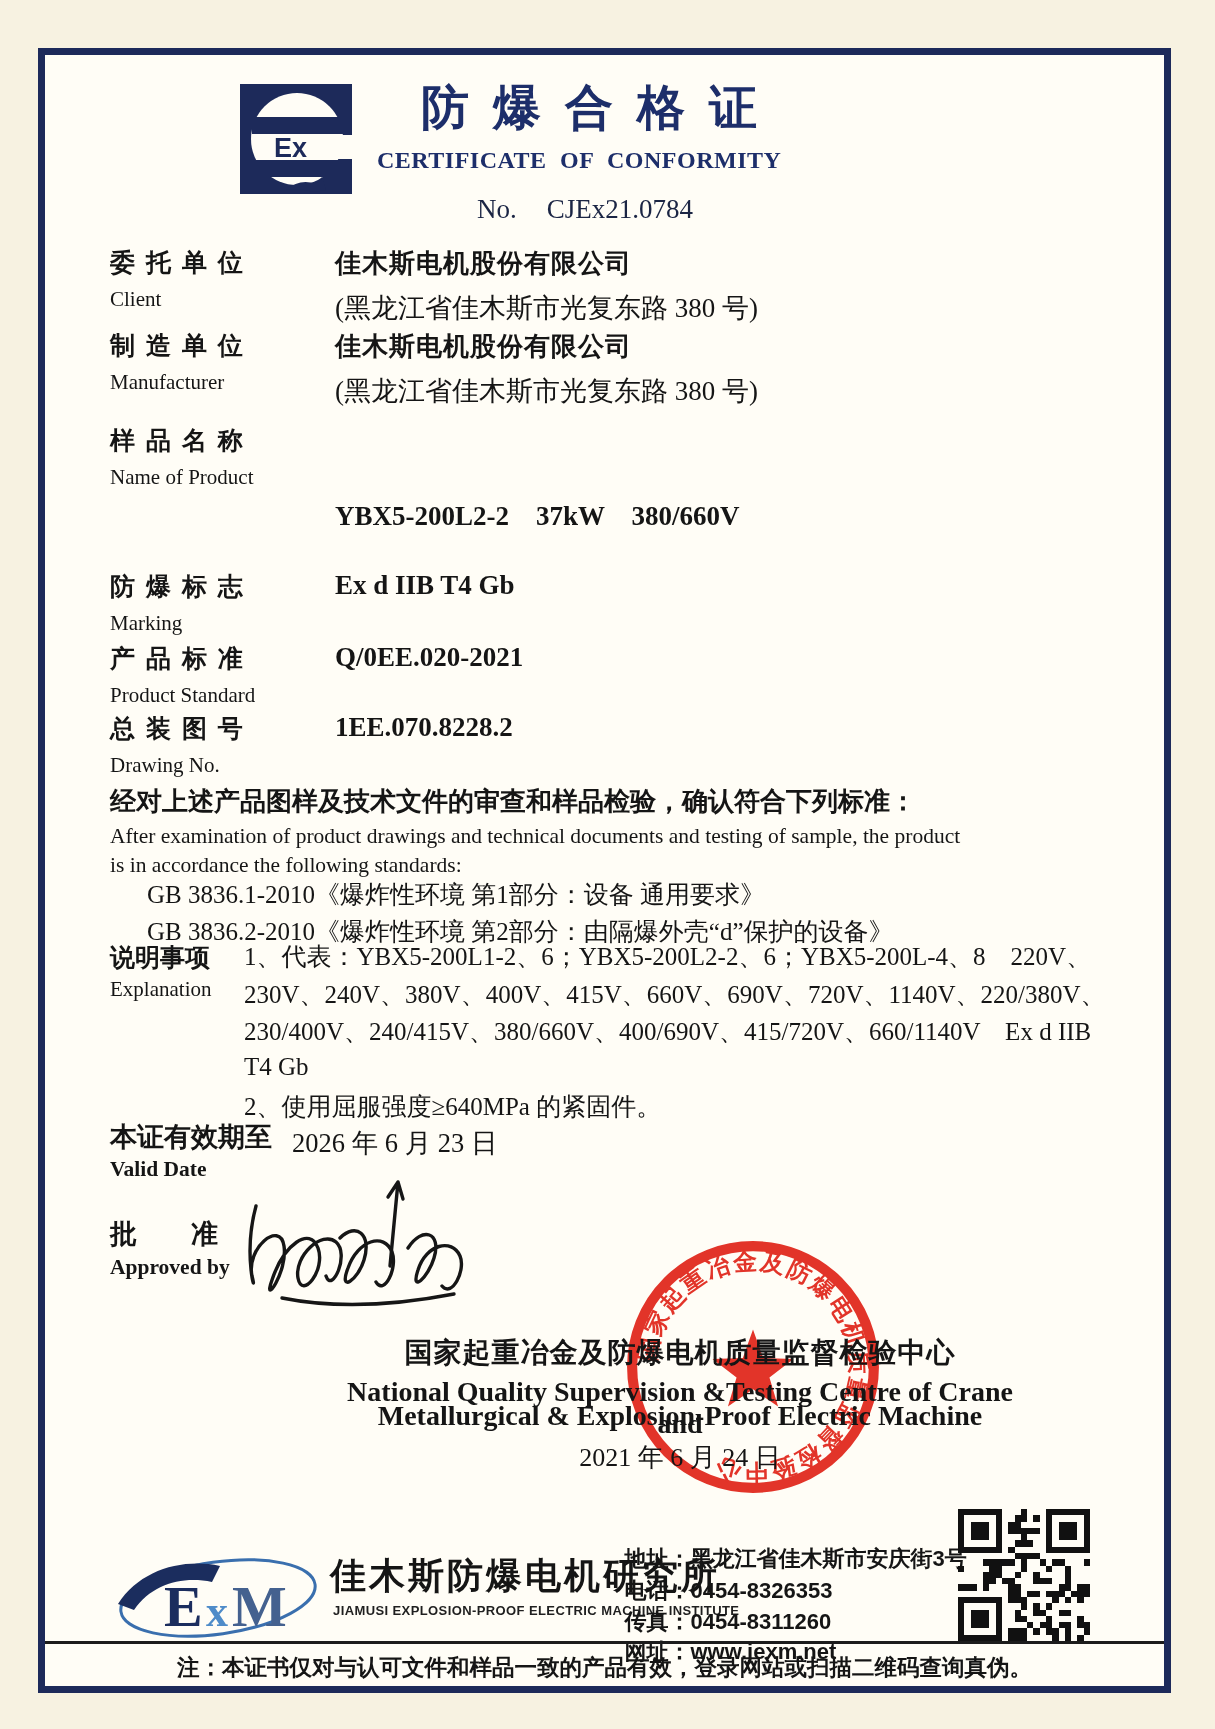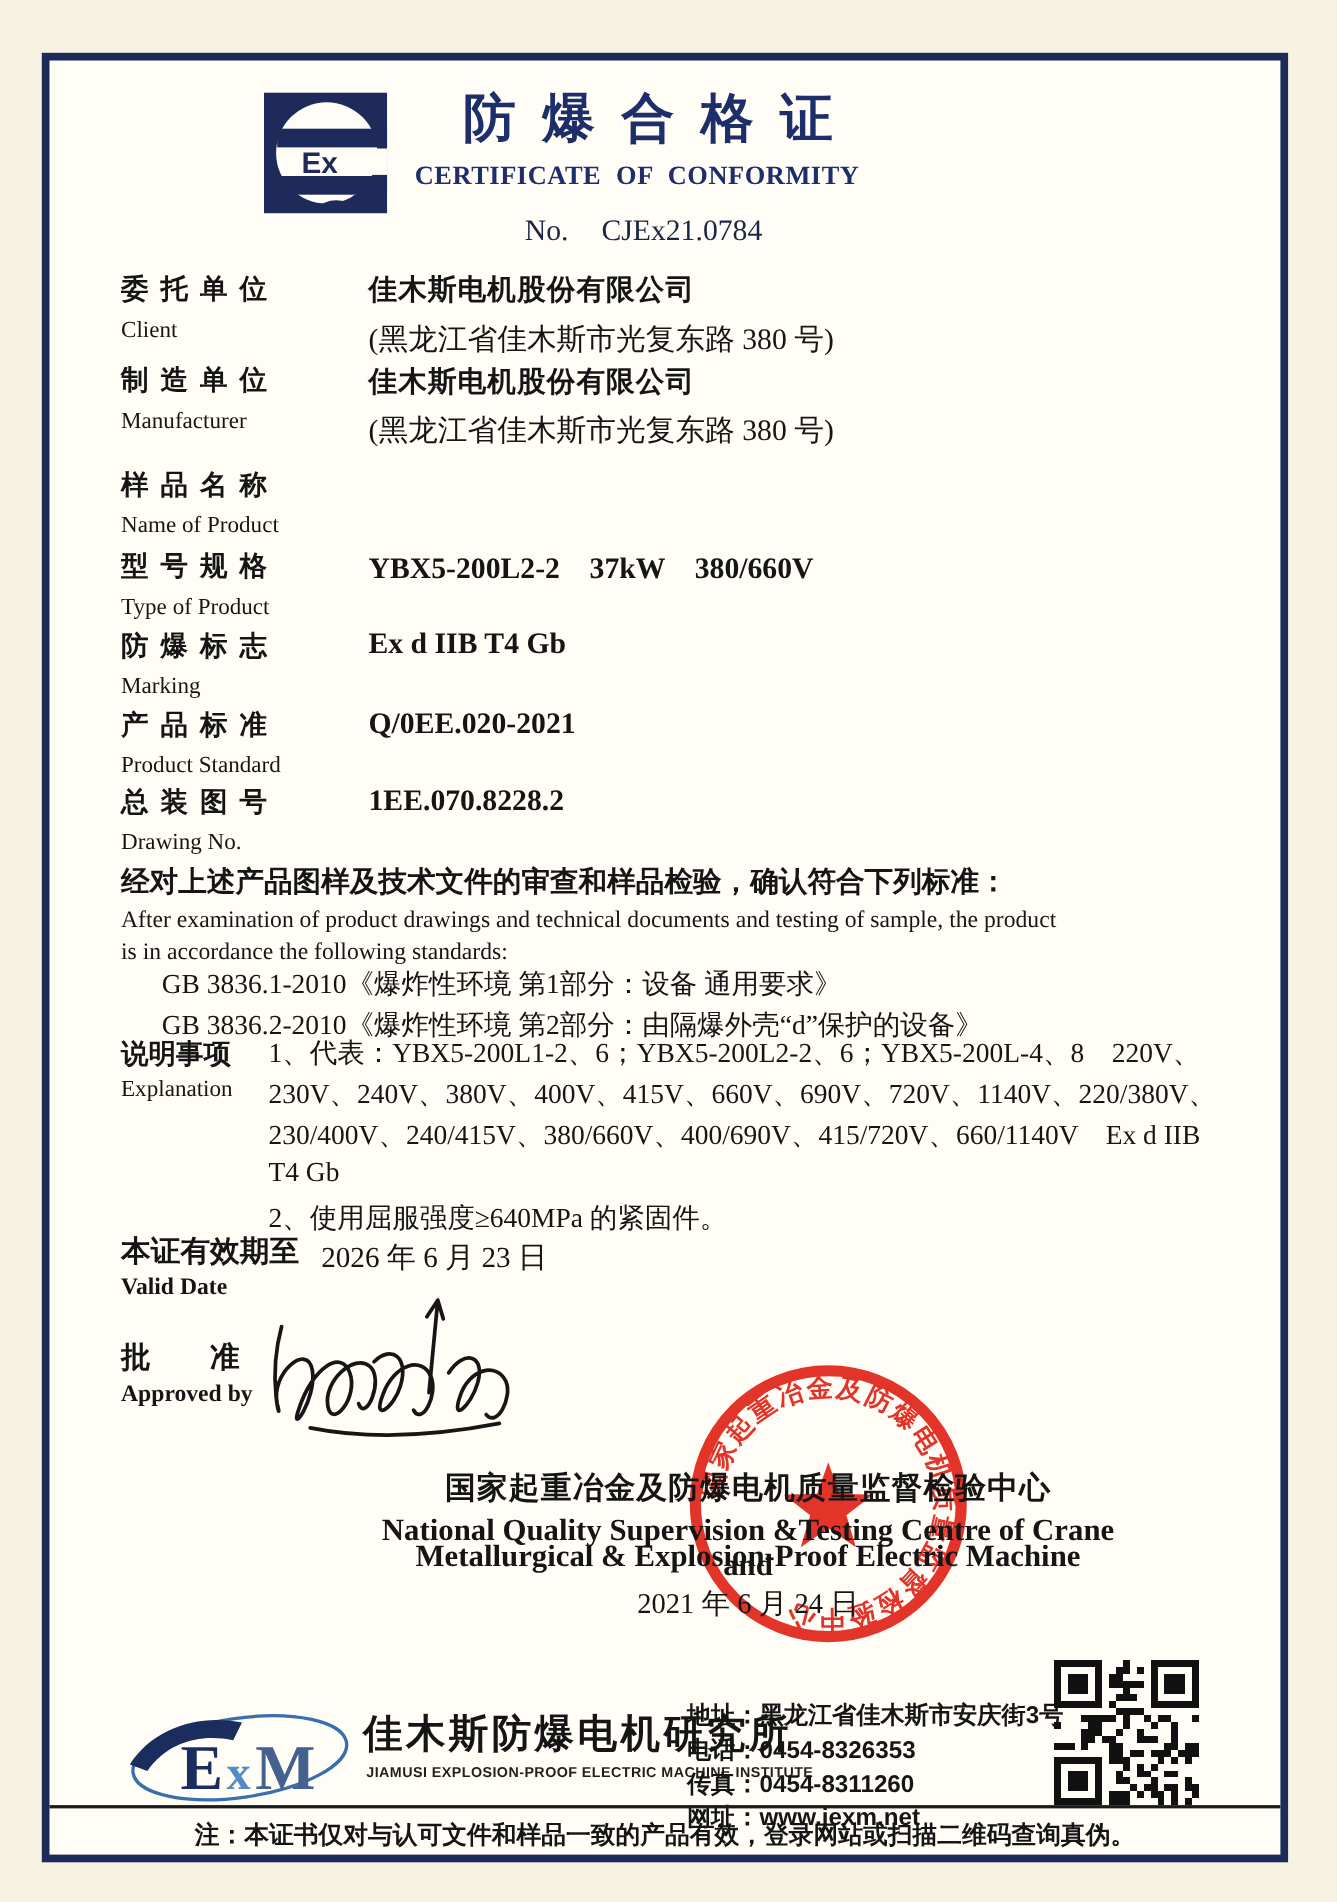--- a/index.html
+++ b/index.html
@@ -101,24 +101,20 @@
   <div class="fval" style="top:329px">
     <div class="fval-cn">佳木斯电机股份有限公司</div>
     <div class="fval-sub">(黑龙江省佳木斯市光复东路 380 号)</div>
   </div>
 
   <div class="fld" style="top:424px">
     <div class="fld-cn">样 品 名 称</div>
     <div class="fld-en">Name of Product</div>
   </div>
 
-  <div class="fld" style="top:498px">
-    <div class="fld-cn">型 号 规 格</div>
-    <div class="fld-en">Type of Product</div>
-  </div>
   <div class="fval" style="top:498px">
     <div class="fval-lat">YBX5-200L2-2　37kW　380/660V</div>
   </div>
 
   <div class="fld" style="top:570px">
     <div class="fld-cn">防 爆 标 志</div>
     <div class="fld-en">Marking</div>
   </div>
   <div class="fval" style="top:570px">
     <div class="fval-lat">Ex d IIB T4 Gb</div>

